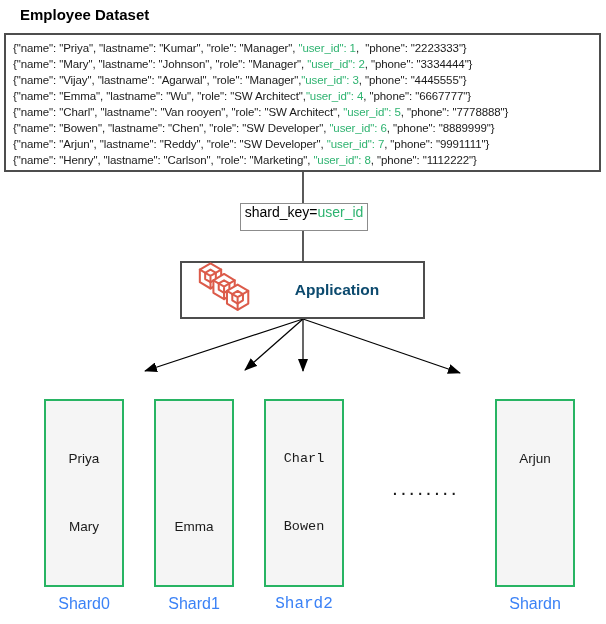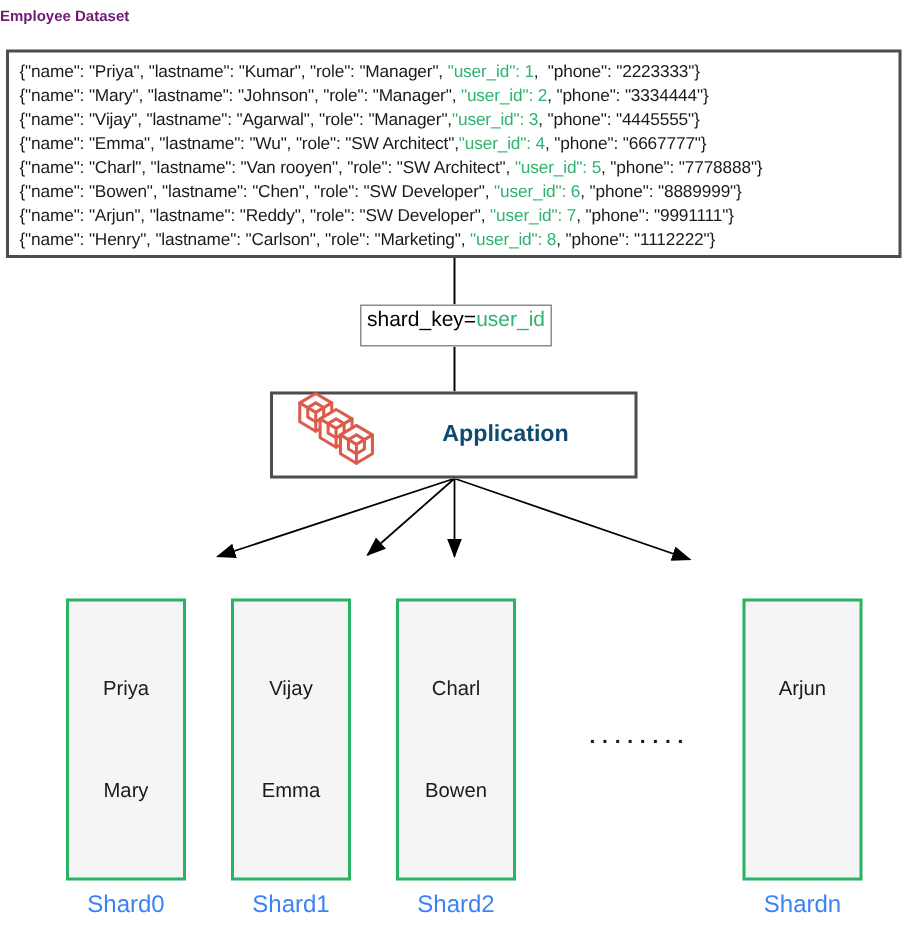--- a/index.html
+++ b/index.html
@@ -6,21 +6,21 @@
     --green-text:#2eb370;
     --green-border:#28b463;
     --red-icon:#dc5b4a;
     --box-border:#4d4d4d;
     --ink:#111111;
   }
   *{box-sizing:border-box;margin:0;padding:0;}
   body{font-family:"Liberation Sans","DejaVu Sans",sans-serif;background:#ffffff;}
   .canvas{position:relative;width:606px;height:624px;background:#ffffff;overflow:hidden;}
 
-  .title{position:absolute;left:0;top:6px;font-size:10px;font-weight:bold;color:#701a75;}
+  .title{position:absolute;left:20px;top:6px;font-size:15px;font-weight:bold;color:#000000;}
 
   .dataset-box{
     position:absolute;left:4px;top:33px;width:597px;height:139px;
     border:2px solid var(--box-border);background:#fff;
     padding:5px 0 0 7px;
   }
   .record-line{
     white-space:pre;font-size:11.5px;line-height:16px;color:#1a1a1a;
     letter-spacing:-0.1px;
   }
@@ -135,27 +135,26 @@
     <div class="shard-group" style="left: 44px;">
       <div class="shard-box">
         <div class="shard-name shard-name-1">Priya</div>
         <div class="shard-name shard-name-2">Mary</div>
       </div>
       <div class="shard-label">Shard0</div>
     </div>
 
     <div class="shard-group" style="left: 154px;">
       <div class="shard-box">
-        <div class="shard-name shard-name-1">Vijay</div>
         <div class="shard-name shard-name-2">Emma</div>
       </div>
       <div class="shard-label">Shard1</div>
     </div>
 
-    <div class="shard-group" style="left: 264px;">
+    <div class="shard-group" style="left: 264px; font-family: Liberation Mono, monospace;">
       <div class="shard-box">
         <div class="shard-name shard-name-1">Charl</div>
         <div class="shard-name shard-name-2">Bowen</div>
       </div>
       <div class="shard-label">Shard2</div>
     </div>
 
     <div class="shard-group" style="left: 495px;">
       <div class="shard-box">
         <div class="shard-name shard-name-1">Arjun</div>

